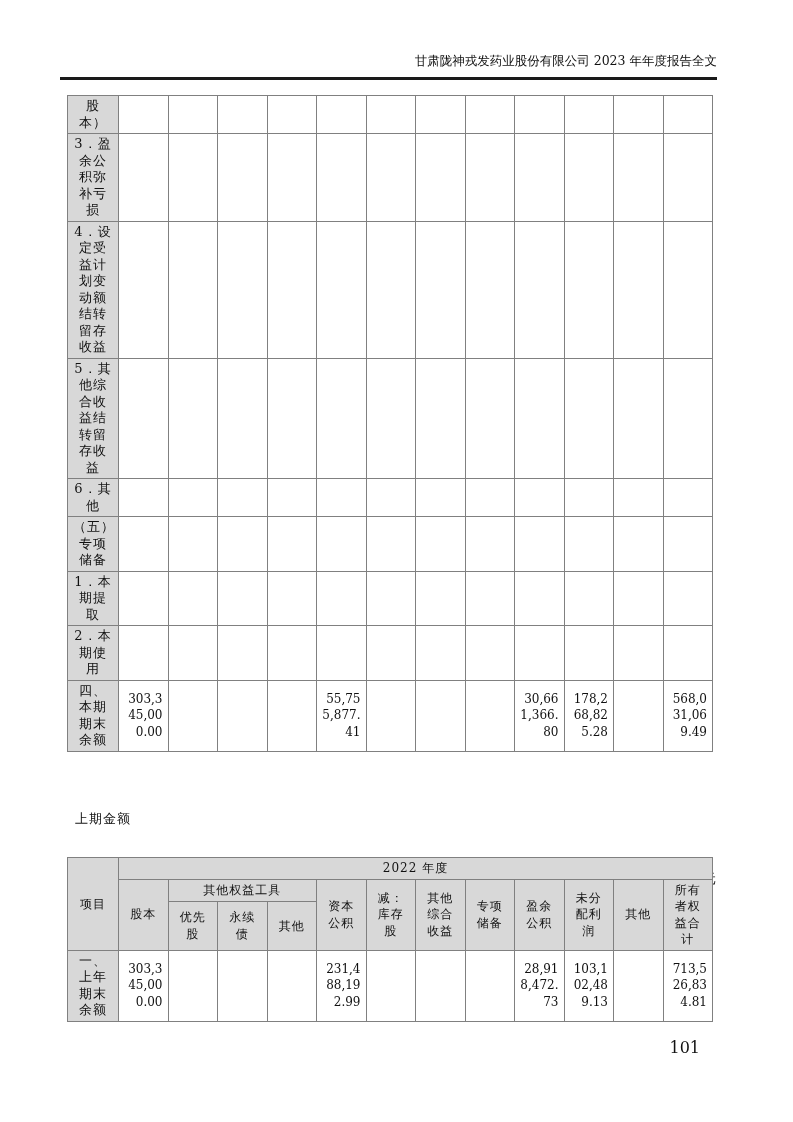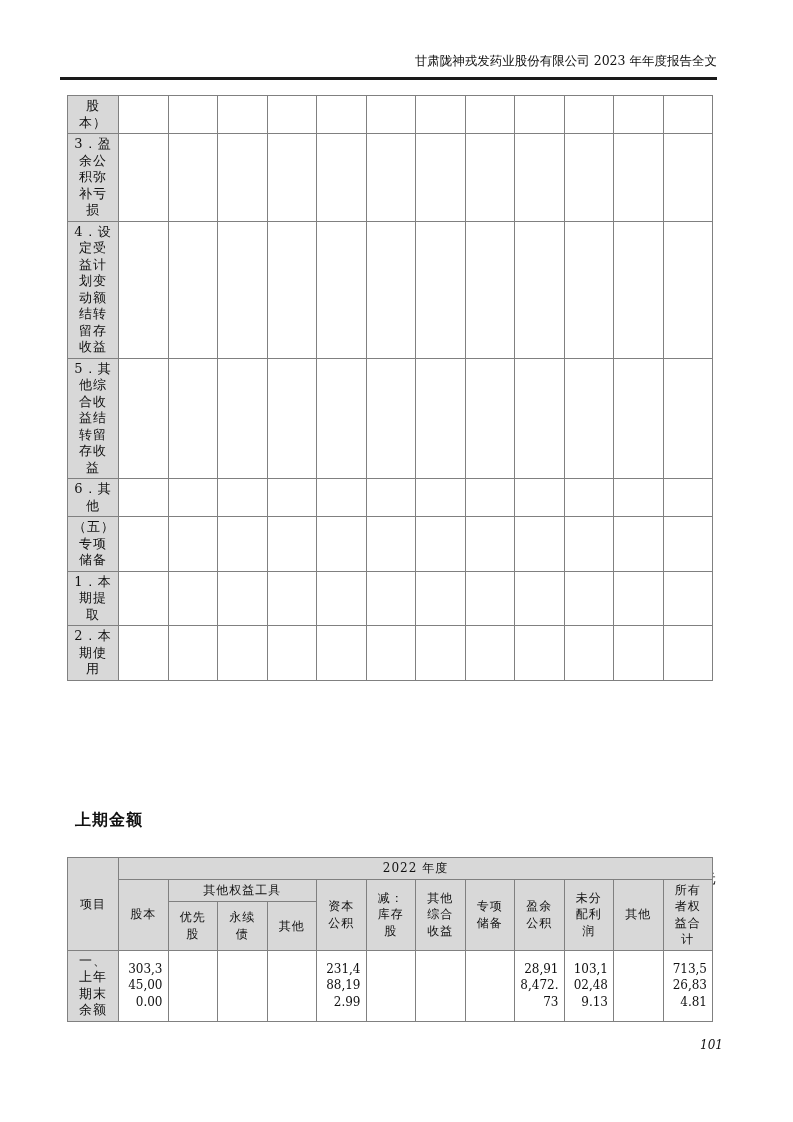--- a/index.html
+++ b/index.html
@@ -50,23 +50,23 @@
   }
   td.num-cell{
     font-size:12px;text-align:right;
     padding:2px 6px 2px 2px;
   }
   .tbl-prior tr.h1{height:21px;}
   .tbl-prior tr.h2{height:22px;}
   .tbl-prior tr.h3{height:47px;}
 
   
-  .section-label{position:absolute;top:810px;left:75px;font-size:16px;letter-spacing:1px;font-weight:bold;}
+  .section-label{position:absolute;top:810px;left:75px;font-size:13px;letter-spacing:1px;}
   .unit-label{position:absolute;top:870px;right:76px;font-size:13px;letter-spacing:1px;}
-  .page-number{position:absolute;top:1038px;right:70px;font-size:12px;font-style:italic;}
+  .page-number{position:absolute;top:1038px;right:93px;font-size:16px;}
 </style>
 </head>
 <body style="--shade: #d8d8d8; --grid: #808080; --outer: #333333; --rule: #1a1a1a; --text: #111111;">
 
 <div class="page">
 
   <div class="header-title">甘肃陇神戎发药业股份有限公司 2023 年年度报告全文</div>
   <div class="header-rule"></div>
 
   <table class="tbl tbl-current">
@@ -198,20 +198,35 @@
           <td class="num-cell"></td>
           <td class="num-cell"></td>
           <td class="num-cell"></td>
           <td class="num-cell"></td>
           <td class="num-cell"></td>
           <td class="num-cell"></td>
           <td class="num-cell"></td>
           <td class="num-cell"></td>
           <td class="num-cell"></td>
           <td class="num-cell"></td>
+        </tr>
+        <tr>
+          <td class="label-cell">四、本期期末余额</td>
+          <td class="num-cell">303,345,000.00</td>
+          <td class="num-cell"></td>
+          <td class="num-cell"></td>
+          <td class="num-cell"></td>
+          <td class="num-cell">55,755,877.41</td>
+          <td class="num-cell"></td>
+          <td class="num-cell"></td>
+          <td class="num-cell"></td>
+          <td class="num-cell">30,661,366.80</td>
+          <td class="num-cell">178,268,825.28</td>
+          <td class="num-cell"></td>
+          <td class="num-cell">568,031,069.49</td>
         </tr>
       </tbody>
   </table>
 
   <div class="section-label">上期金额</div>
   <div class="unit-label">单位：元</div>
 
   <table class="tbl tbl-prior">
     <colgroup>
       <col class="col-label">

